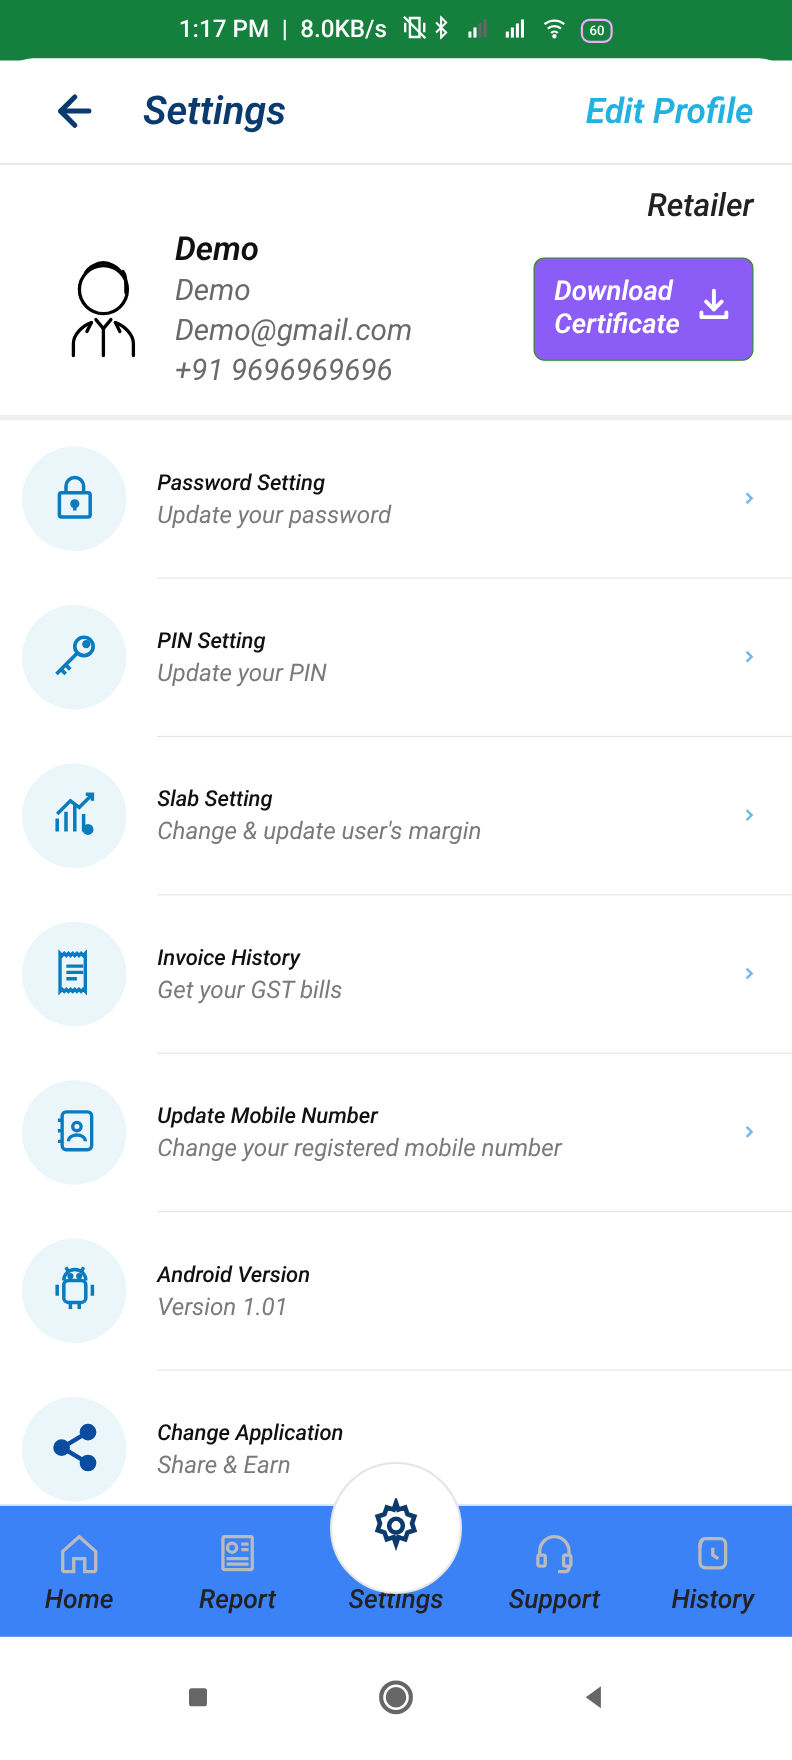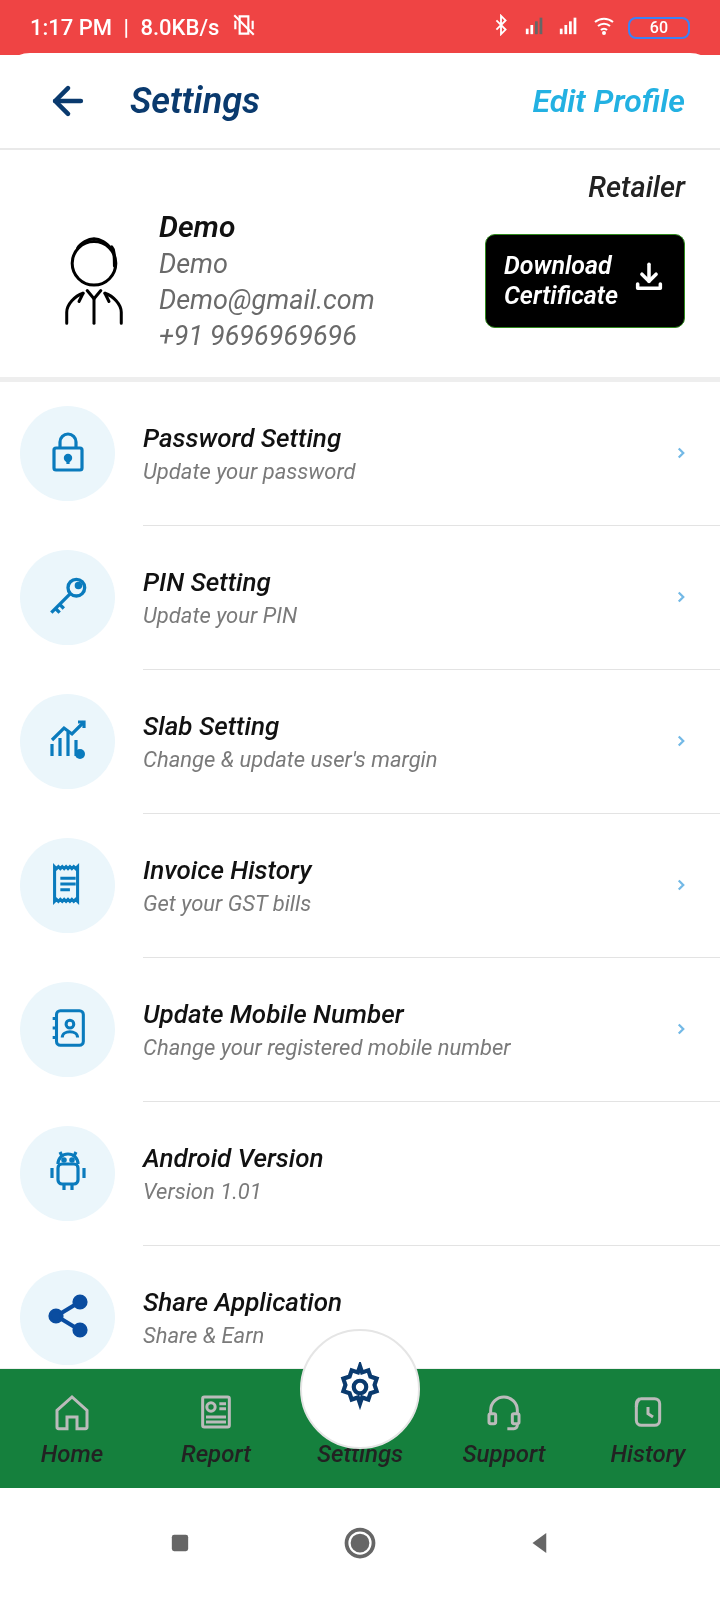--- a/index.html
+++ b/index.html
@@ -1,42 +1,42 @@
 <!DOCTYPE html>
 <html><head>
 <meta charset="utf-8">
 <style>
   * { box-sizing: border-box; margin: 0; padding: 0; }
   html, body { width: 720px; height: 1600px; font-family: -apple-system, "Segoe UI", Roboto, Arial, sans-serif; background: #fff; overflow: hidden; }
-  .status-bar { background: #ef4444; color: #fff; height: 55px; display: flex; align-items: center; justify-content: space-between; padding: 0 30px; font-size: 22px; font-weight: 500; }
+  .status-bar { background: #15803d; color: #fff; height: 55px; display: flex; align-items: center; justify-content: center; padding: 0 30px; font-size: 22px; font-weight: 500; }
   .status-left { display: flex; align-items: center; gap: 6px; }
   .status-right { display: flex; align-items: center; gap: 12px; }
   .app-frame { background: #fff; border-top-left-radius: 30px; border-top-right-radius: 30px; margin-top: -2px; height: 1435px; display: flex; flex-direction: column; font-style: italic; }
   .header { display: flex; align-items: center; padding: 25px 35px 25px 45px; border-bottom: 2px solid #e9e9e9; }
   .back-arrow { width: 45px; height: 45px; display: flex; align-items: center; justify-content: center; }
   .header-title { color: #0a3a6e; font-size: 36px; font-weight: 600; margin-left: 40px; flex: 1; }
   .edit-profile { color: #23b1e2; font-size: 32px; font-weight: 600; }
   .profile-section { padding: 20px 35px 25px 49px; border-bottom: 5px solid #eee; position: relative; }
   .role-label { text-align: right; font-size: 29px; color: #222; font-weight: 500; margin-bottom: 5px; }
   .profile-row { display: flex; align-items: center; gap: 20px; }
   .avatar { width: 90px; height: 90px; display: flex; align-items: center; justify-content: center; flex-shrink: 0; }
   .profile-info { flex: 1; display: flex; flex-direction: column; gap: 4px; }
   .profile-name { font-size: 30px; font-weight: 600; color: #111; }
   .profile-sub { font-size: 27px; color: #6a6a6a; }
-  .download-btn { background: #000000; color: #fff; border-radius: 10px; padding: 16px 18px; display: flex; align-items: center; gap: 14px; font-size: 25px; font-weight: 600; line-height: 1.2; border: 1px solid #2f8a1c; flex-shrink: 0; }
+  .download-btn { background: #8b5cf6; color: #fff; border-radius: 10px; padding: 16px 18px; display: flex; align-items: center; gap: 14px; font-size: 25px; font-weight: 600; line-height: 1.2; border: 1px solid #2f8a1c; flex-shrink: 0; }
   .download-btn .lines { display: flex; flex-direction: column; }
   .list { flex: 1; overflow: hidden; }
   .item { display: flex; align-items: center; padding: 24px 30px 24px 20px; position: relative; }
   .item-icon-wrap { width: 95px; height: 95px; border-radius: 50%; background: #ebf6fb; display: flex; align-items: center; justify-content: center; margin-right: 28px; flex-shrink: 0; }
   .item-text { flex: 1; }
-  .item-title { font-size: 26px; font-weight: 500; color: #111; margin-bottom: 6px; }
+  .item-title { font-size: 20px; font-weight: 500; color: #111; margin-bottom: 6px; }
   .item-sub { font-size: 22px; color: #7a7a7a; }
   .chev { color: #73b9e6; font-size: 24px; margin-left: 10px; }
   .item-divider { height: 1px; background: #e3e3e3; margin-left: 143px; }
-  .bottom-nav { height: 120px; display: flex; border-top: 1px solid #eee; background: #15803d; position: relative; }
+  .bottom-nav { height: 120px; display: flex; border-top: 1px solid #eee; background: #3b82f6; position: relative; }
   .nav-item { flex: 1; display: flex; flex-direction: column; align-items: center; justify-content: center; gap: 6px; font-size: 24px; color: #222; font-weight: 500; }
   .nav-icon { width: 44px; height: 44px; display: flex; align-items: center; justify-content: center; color: #bbb; }
   .nav-center-bump { position: absolute; width: 120px; height: 120px; border-radius: 60px; background: #fff; border: 2px solid #e5e5e5; left: 50%; top: -40px; transform: translateX(-50%); display: flex; align-items: center; justify-content: center; }
   .nav-item.active .nav-icon { color: #0a3a6e; }
   .sys-nav { height: 110px; background: #fff; display: flex; align-items: center; justify-content: space-around; padding: 0 90px; }
   .sys-btn { width: 40px; height: 40px; display:flex; align-items:center; justify-content:center; color:#555; }
 </style>
 </head>
 <body>
 
@@ -76,21 +76,21 @@
         </svg>
     </span>
     <span>
       <svg width="24" height="24" viewBox="0 0 24 24" fill="none" stroke="white" stroke-width="2">
           <path d="M3 9a14 14 0 0 1 18 0"></path>
           <path d="M6 13a9 9 0 0 1 12 0"></path>
           <path d="M9 17a4 4 0 0 1 6 0"></path>
           <circle cx="12" cy="20" r="1" fill="white"></circle>
         </svg>
     </span>
-    <span style="border:2px solid #3b82f6;border-radius:8px;padding:0 20px;font-size:16px;display:inline-flex;align-items:center;height:22px;">60</span>
+    <span style="border:2px solid #f0abfc;border-radius:8px;padding:0 6px;font-size:12px;display:inline-flex;align-items:center;height:22px;">60</span>
   </div>
 </div>
 
 <div class="app-frame">
 
   <div class="header">
     <div class="back-arrow">
       <svg width="44" height="44" viewBox="0 0 24 24" fill="none" stroke="#0a3a6e" stroke-width="2.5" stroke-linecap="round" stroke-linejoin="round">
           <path d="M19 12H5"></path>
           <path d="M12 19l-7-7 7-7"></path>
@@ -279,21 +279,21 @@
         <svg width="48" height="48" viewBox="0 0 24 24" fill="#0a4da0" stroke="#0a4da0" stroke-width="1.6">
               <circle cx="6" cy="12" r="3"></circle>
               <circle cx="18" cy="5" r="3"></circle>
               <circle cx="18" cy="19" r="3"></circle>
               <path d="M8.5 10.6L15.5 6.4" stroke-width="2" fill="none"></path>
               <path d="M8.5 13.4L15.5 17.6" stroke-width="2" fill="none"></path>
             </svg>
       </span>
         </div>
       <div class="item-text">
-        <div class="item-title">Share Application</div>
+        <div class="item-title">Change Application</div>
         <div class="item-sub">Share &amp; Earn</div>
       </div>
     </div>
 
   </div>
 
   <div class="bottom-nav">
     <div class="nav-center-bump">
       <span>
         <svg width="50" height="50" viewBox="0 0 24 24" fill="none" stroke="#0a3a6e" stroke-width="2">

